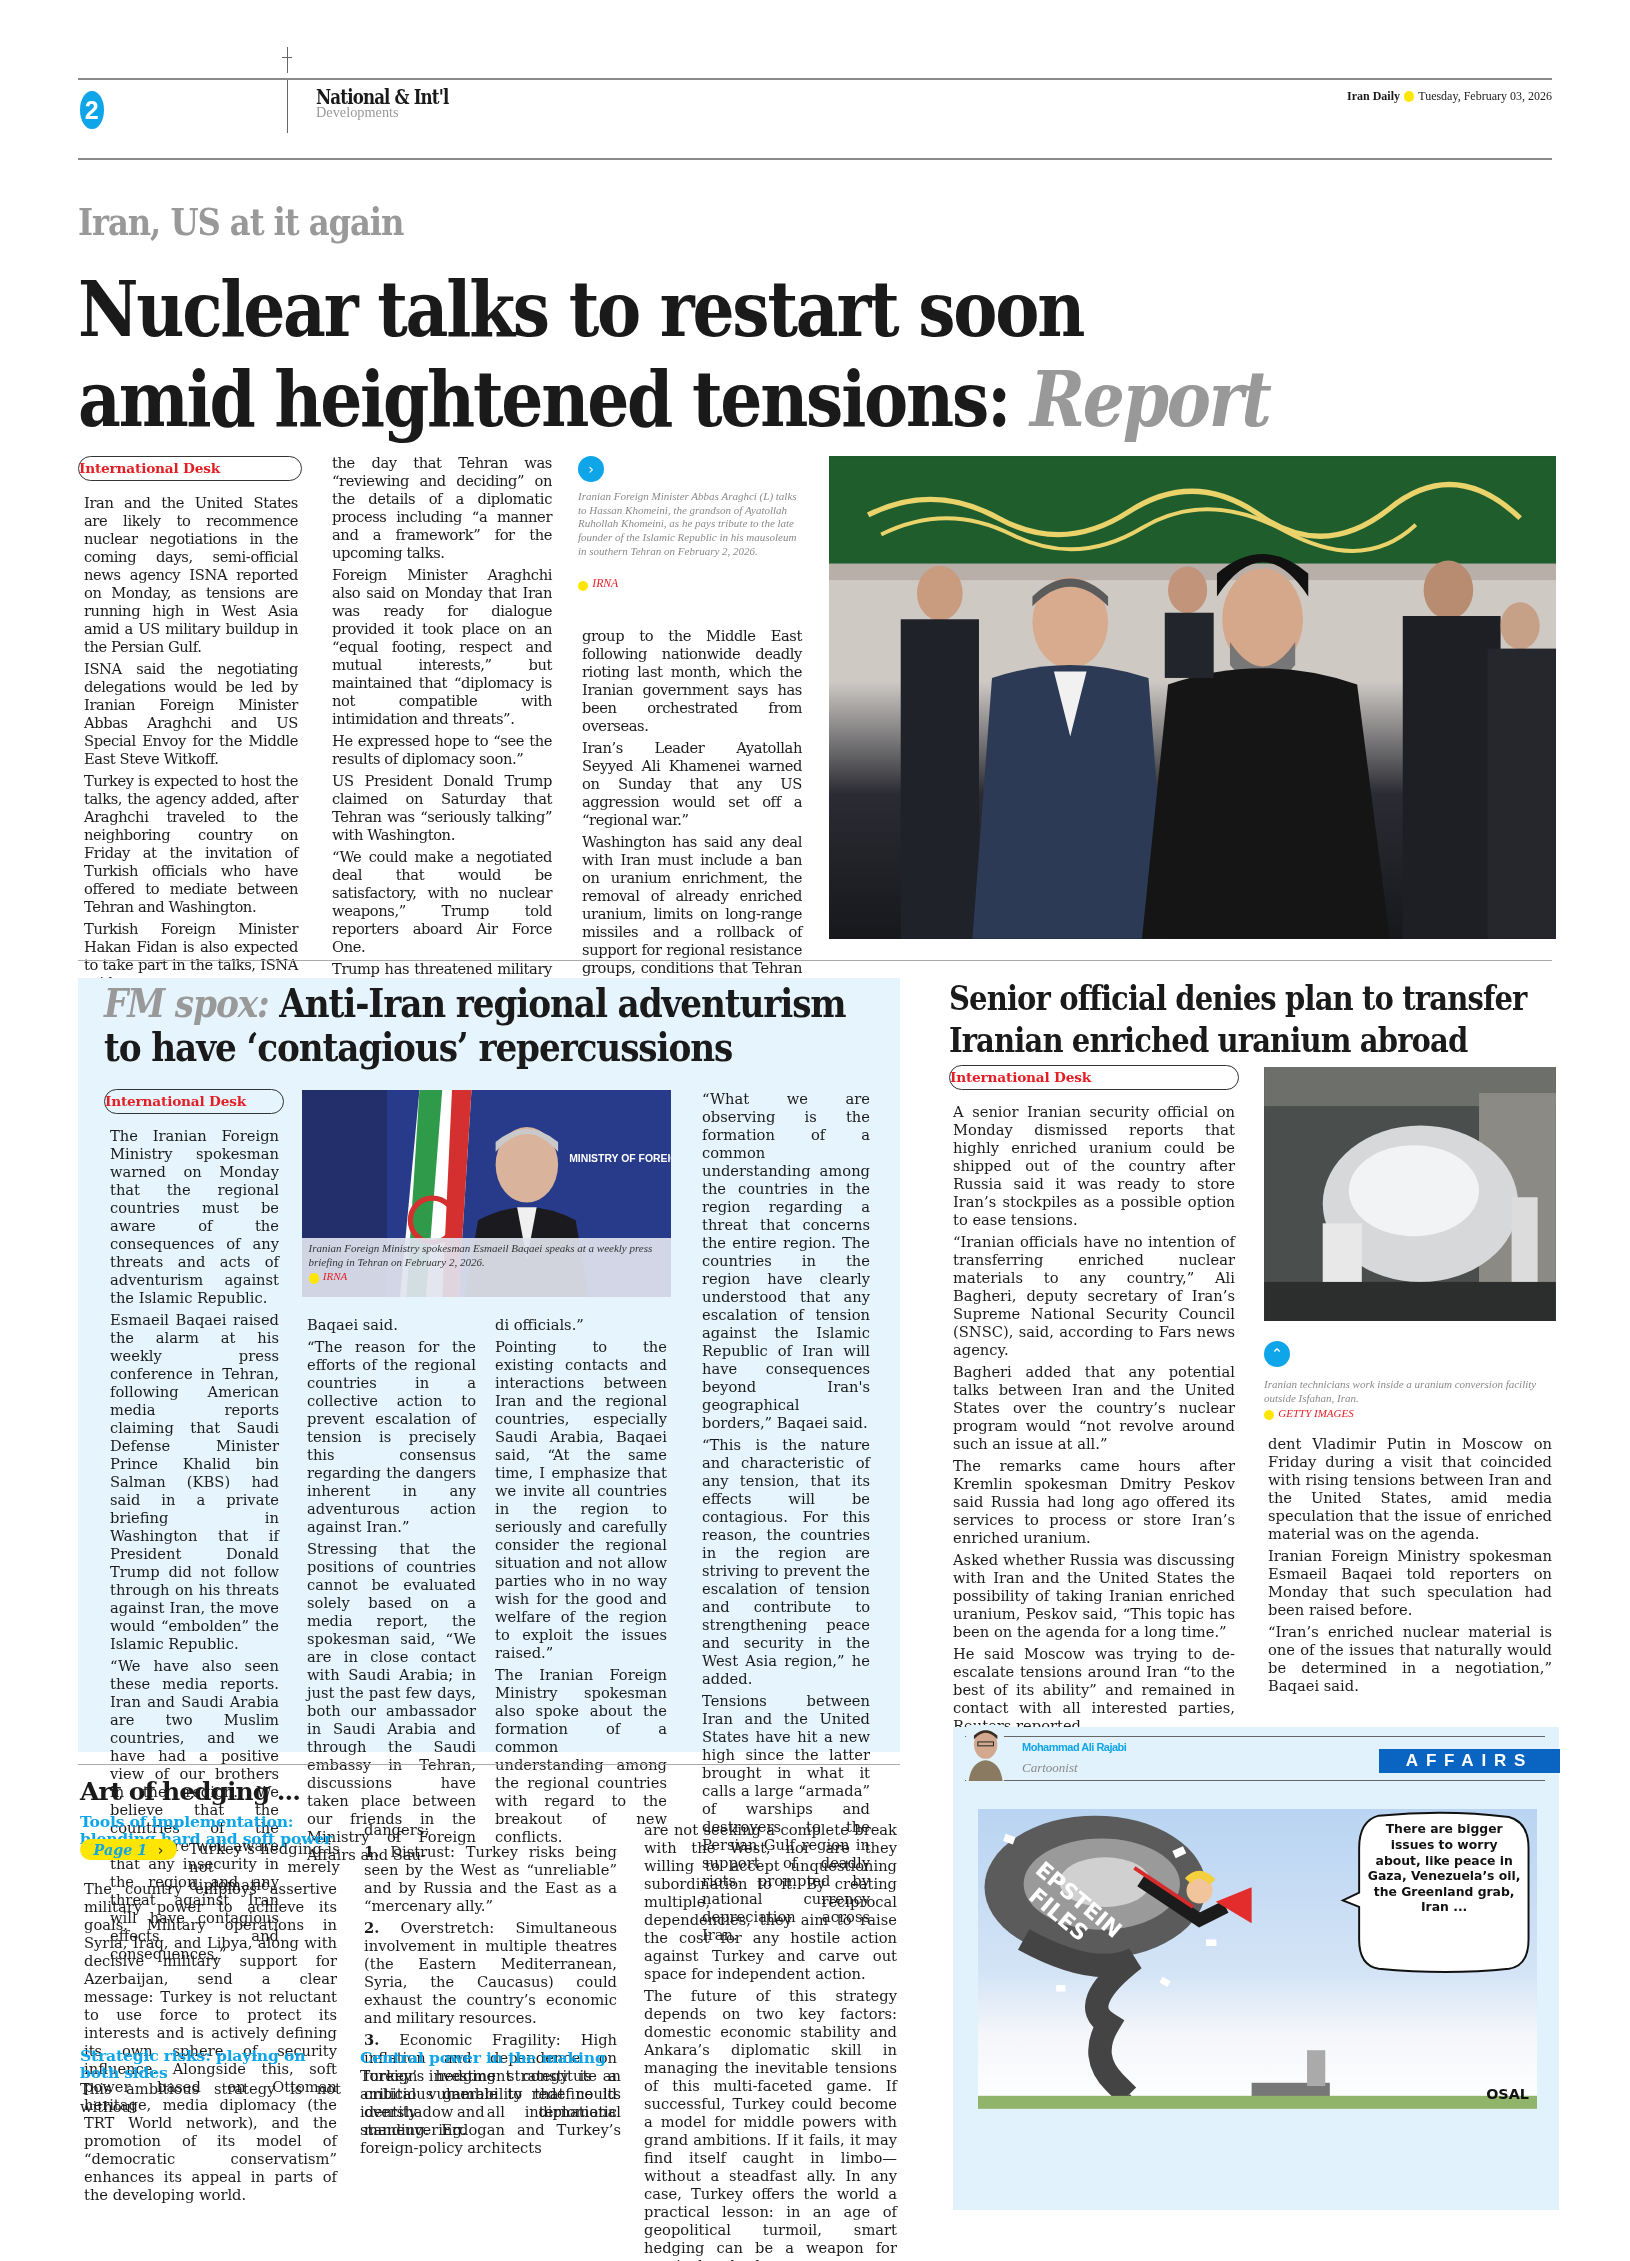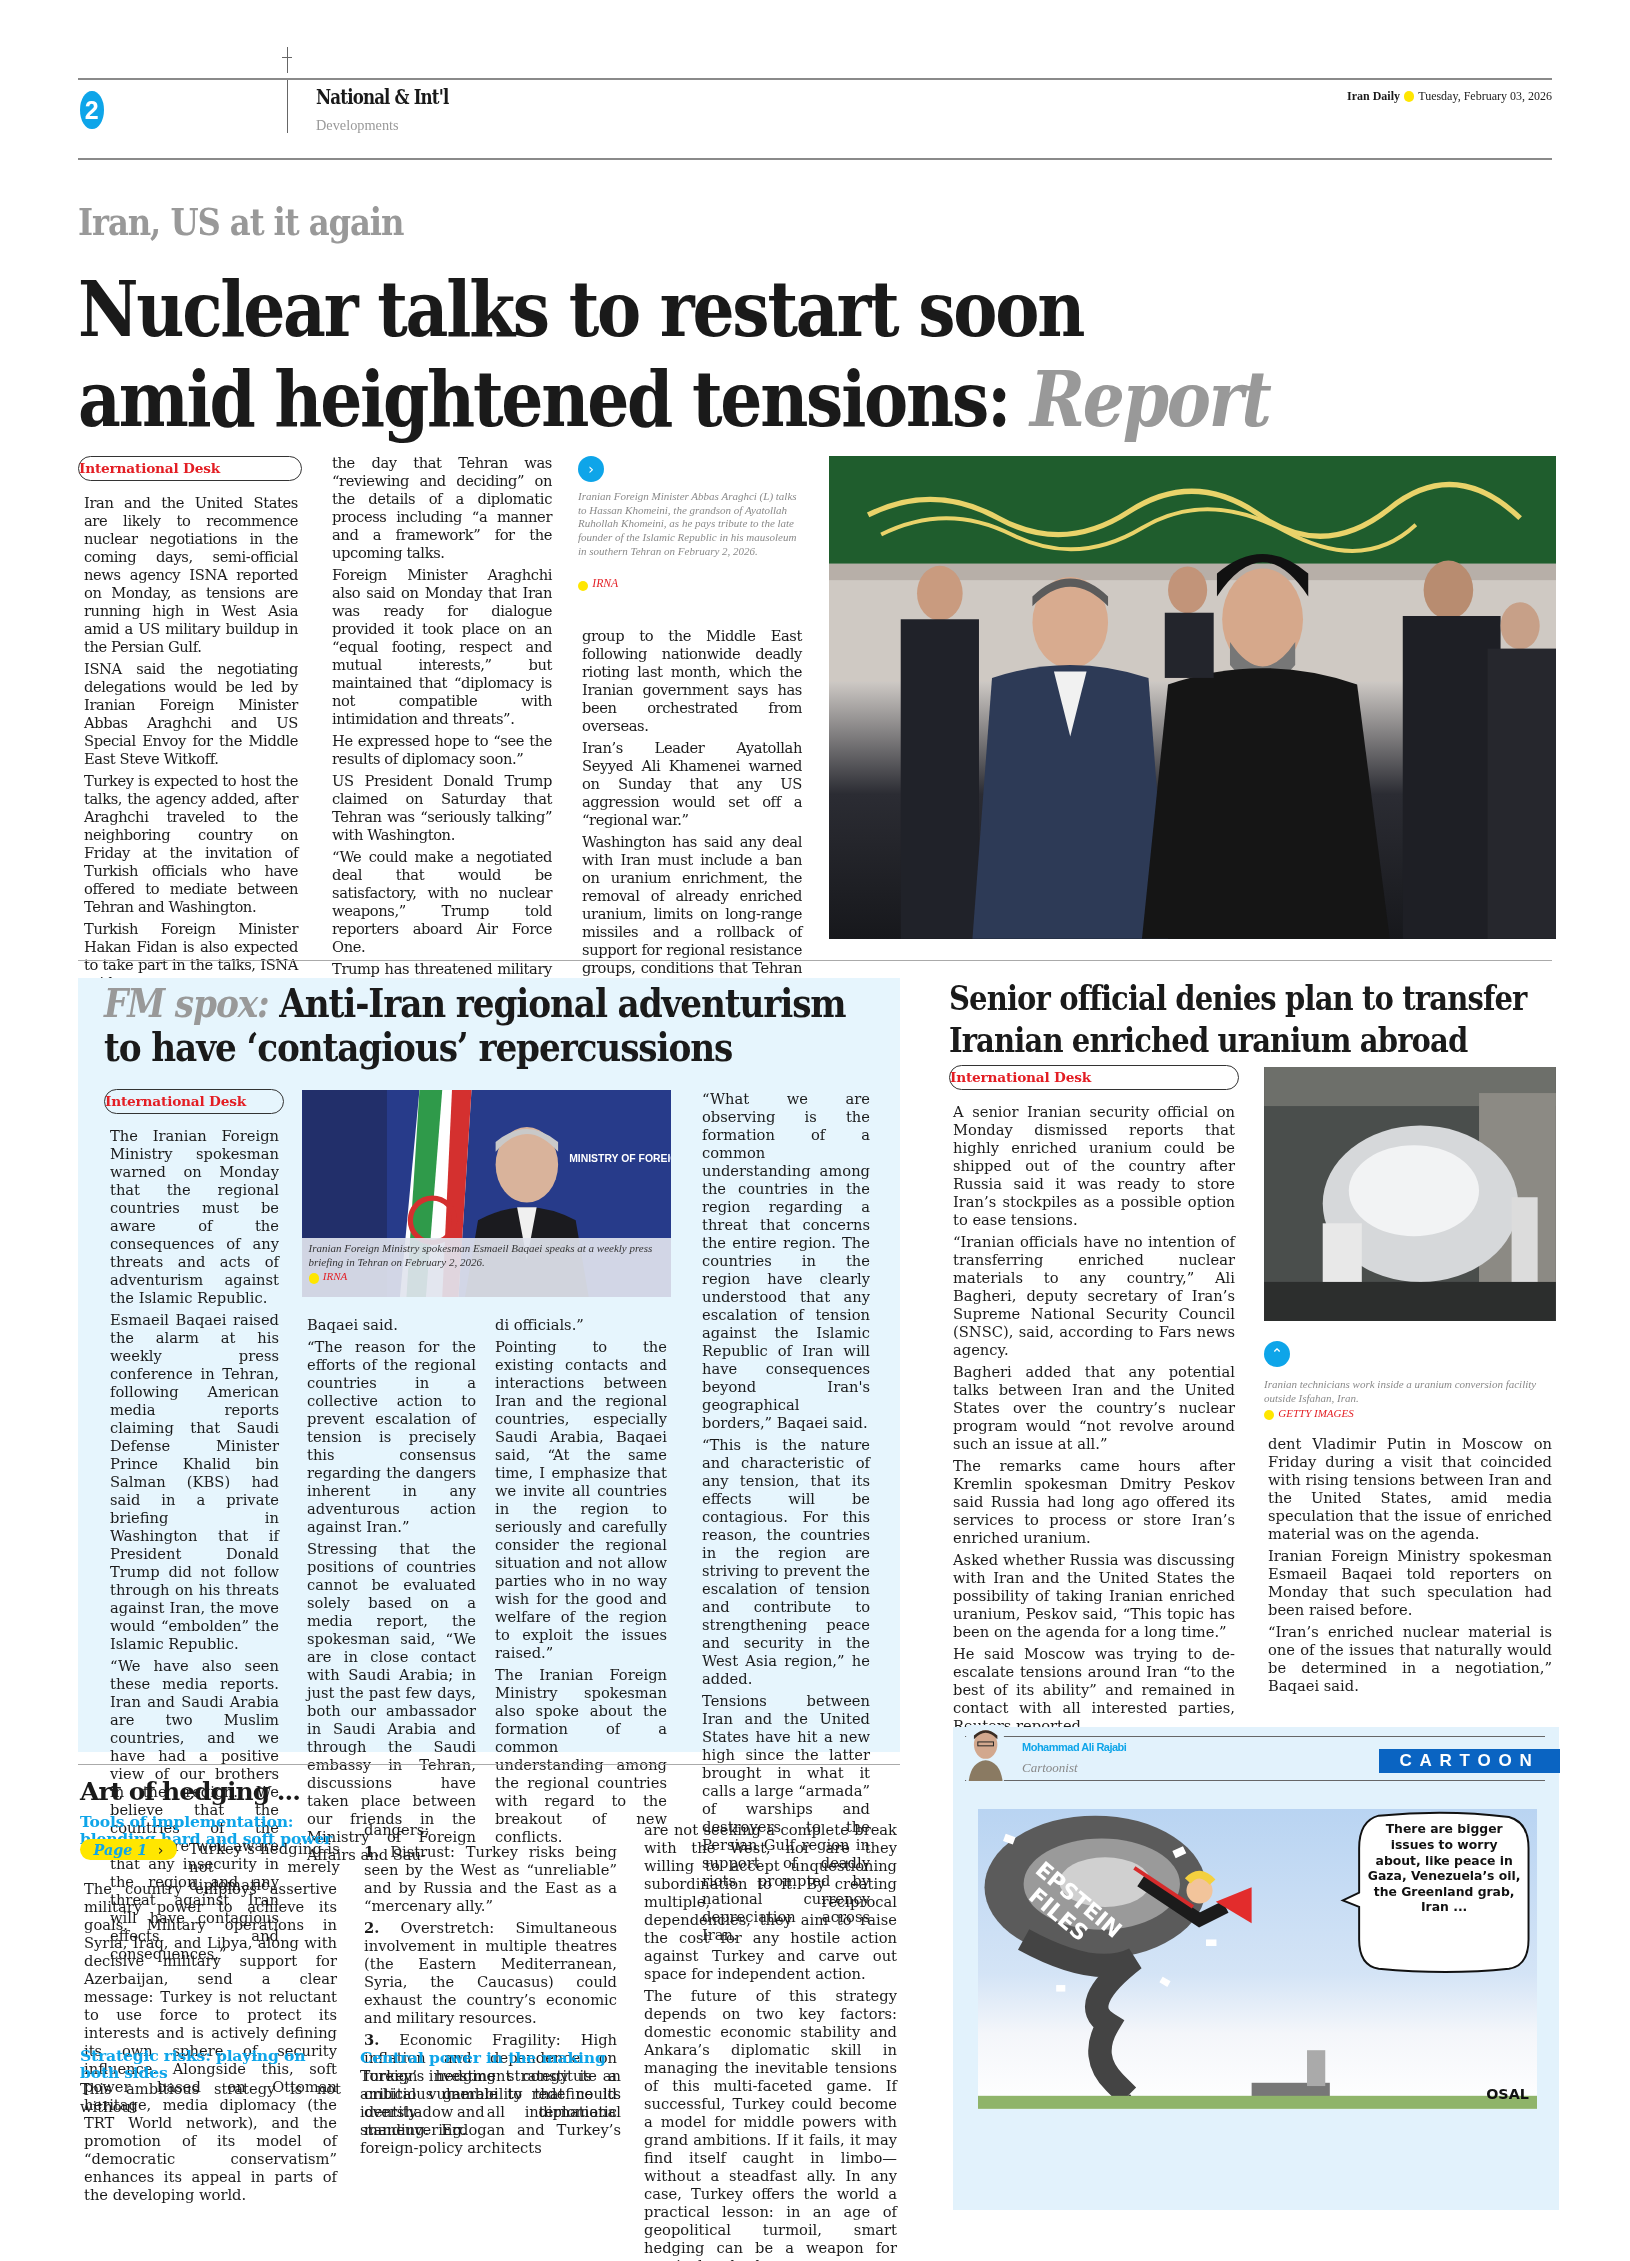--- a/index.html
+++ b/index.html
@@ -19,21 +19,21 @@
 </style>
 </head>
 <body>
 
 <div class="abs" style="left:286px;left:287px;top:47px;width:0.7px;height:26px;background:#666"></div>
 <div class="abs" style="left:282px;top:57px;width:10.4px;height:0.7px;background:#666"></div>
 <div class="hr" style="left:78px;top:78px;width:1474px"></div>
 <div class="abs" style="left:287px;top:80px;width:0.7px;height:53px;background:#666"></div>
 <div class="abs" style="left:80px;top:91px;width:23.5px;height:38px;border-radius:50%;background:#0ea5e9;color:#fff;font-family:'Liberation Sans',sans-serif;font-weight:bold;font-size:25px;display:flex;align-items:center;justify-content:center">2</div>
 <div class="abs" style="left:316px;top:86px;font-family:'DejaVu Serif',serif;font-weight:bold;font-size:19.6px;letter-spacing:-1px;transform:scaleX(0.85);transform-origin:left">National &amp; Int'l</div>
-<div class="abs" style="left:316px;top:117px;font-family:'Liberation Serif',serif;font-size:14.3px;color:#999">Developments</div>
+<div class="abs" style="left:316px;top:104px;font-family:'Liberation Serif',serif;font-size:14.3px;color:#999">Developments</div>
 <div class="abs" style="right:78px;top:89px;font-family:'Liberation Serif',serif;font-size:12px;display:flex;align-items:center;gap:3.9px">
   <span style="font-weight:bold">Iran Daily</span>
   <span class="dot"></span>
   <span>Tuesday, February 03, 2026</span>
 </div>
 <div class="hr" style="left:78px;top:158px;width:1474px"></div>
 
 <div class="abs" style="left:78px;top:199px;font-family:'DejaVu Serif',serif;font-weight:bold;font-size:38px;color:#999;letter-spacing:-1.3px;transform:scaleX(0.85);transform-origin:left">Iran, US at it again</div>
 <div class="abs" style="left:78px;top:264px;font-family:'DejaVu Serif',serif;font-weight:bold;font-size:77px;line-height:90px;letter-spacing:-2.6px;transform:scaleX(0.86);transform-origin:left;white-space:nowrap">
   <div>Nuclear talks to restart soon</div>
@@ -226,21 +226,21 @@
   <svg width="38" height="56" viewBox="0 0 58 86">
     <rect width="58" height="86" fill="#e2f2fc"></rect>
     <ellipse cx="30" cy="30" rx="18" ry="22" fill="#d2a88e"></ellipse>
     <path d="M12 22 Q30 2 48 22 L48 16 Q30 0 12 16 Z" fill="#3a2d24"></path>
     <rect x="18" y="26" width="24" height="6" fill="none" stroke="#222" stroke-width="1.5"></rect>
     <path d="M4 86 Q8 56 30 54 Q52 56 56 86 Z" fill="#8a7a62"></path>
   </svg>
 </div>
 <div class="abs" style="left:1022px;top:1741px;font-family:Liberation Sans, sans-serif;font-weight:bold;color:#0ea5e9;font-size:11px;letter-spacing:-0.5px">Mohammad Ali Rajabi</div>
 <div class="abs" style="left:1022px;top:1760px;font-family:'Liberation Serif',serif;font-style:italic;color:#888;font-size:13px">Cartoonist</div>
-<div class="abs" style="left:1379px;top:1749px;width:181px;height:23.5px;background:#0a64c2;color:#fff;font-family:'Liberation Sans',sans-serif;font-weight:bold;font-size:17px;letter-spacing:7.8px;display:flex;align-items:center;justify-content:center">CARTOON</div>
+<div class="abs" style="left:1379px;top:1749px;width:181px;height:23.5px;background:#0a64c2;color:#fff;font-family:'Liberation Sans',sans-serif;font-weight:bold;font-size:17px;letter-spacing:7.8px;display:flex;align-items:center;justify-content:center">AFFAIRS</div>
 
 <div class="abs photo" style="left:978px;top:1809px;width:559px;height:300px;background:linear-gradient(180deg,#b9d4f2 0%,#d4e4f6 55%,#f4f6fa 75%,#ffffff 100%)">
   <svg width="559" height="300" viewBox="0 0 858 460">
 
     <ellipse cx="180" cy="120" rx="170" ry="110" fill="#5b5b5b"></ellipse>
     <ellipse cx="190" cy="115" rx="120" ry="70" fill="#9a9a9a"></ellipse>
     <ellipse cx="195" cy="112" rx="70" ry="38" fill="#d0d0d0"></ellipse>
     <path d="M70 200 Q180 260 240 230 Q150 300 200 330 Q170 380 210 420 L230 440" stroke="#444" stroke-width="36" fill="none"></path>
     <path d="M230 440 Q240 455 250 450" stroke="#333" stroke-width="8" fill="none"></path>
     <text x="70" y="120" fill="#fff" font-family="DejaVu Sans,sans-serif" font-weight="bold" font-size="34" transform="rotate(40 110 130)">EPSTEIN</text>

